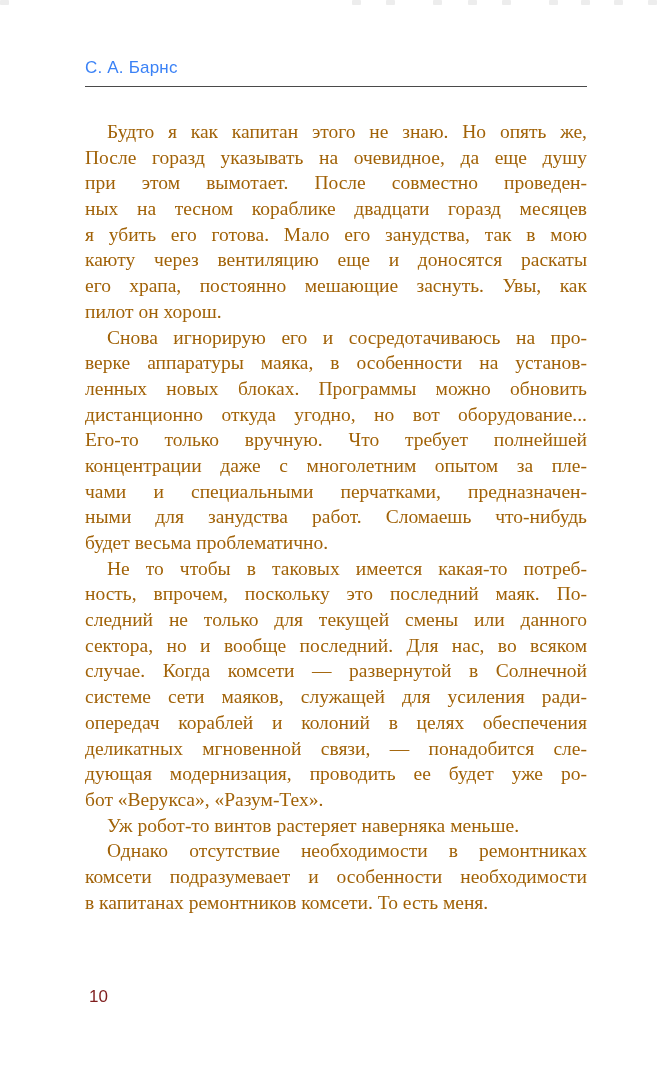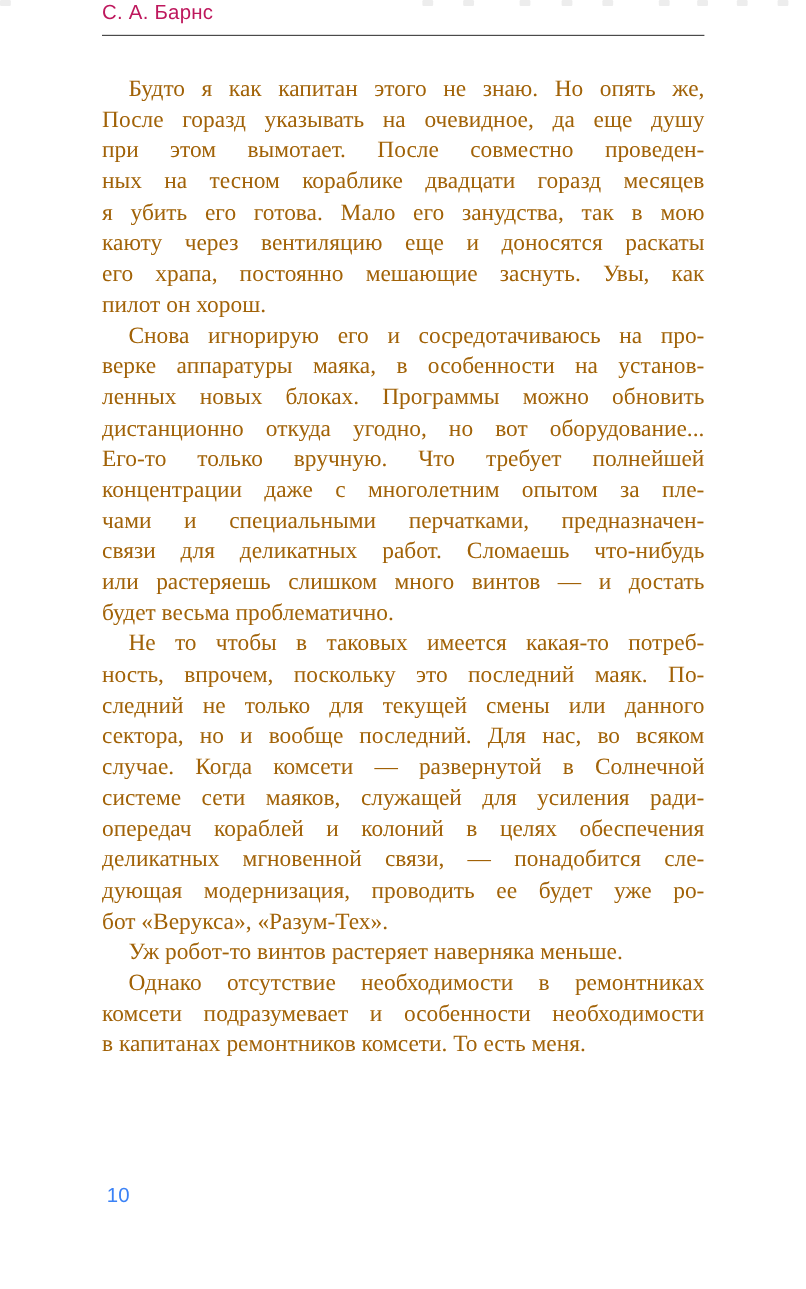--- a/index.html
+++ b/index.html
@@ -21,24 +21,25 @@
     background: #ededed; border-radius: 1px;
   }
 
   .content {
     position: absolute;
     left: 85px; top: 0;
     width: 502px;
   }
 
   .running-header {
+    margin-top: 57px;
     font-family: "Liberation Sans", sans-serif;
     font-size: 17px;
     line-height: 22px;
-    color: #be185d;
+    color: #3b82f6;
     letter-spacing: 0.2px;
     padding-bottom: 7px;
     border-bottom: 1.5px solid #4a4a4a;
   }
 
   .body-text {
     margin-top: 32px;
     font-family: "Liberation Serif", serif;
     font-size: 19.5px;
     line-height: 25.7px;
@@ -53,21 +54,21 @@
     overflow: hidden;
   }
   .line.first { text-indent: 22px; }
   .line.final { text-align-last: left; }
 
   .footer {
     position: absolute;
     left: 89px; top: 987px;
     font-family: "Liberation Sans", sans-serif;
     font-size: 17px;
-    color: #3b82f6;
+    color: #7f1d1d;
     text-align: right;
   }
 </style>
 </head>
 <body>
 
 <div class="sheet">
 
   <div class="edge-artifacts">
       <span style="left: 0px;"></span>
@@ -99,22 +100,21 @@
           <div class="line final">пилот он хорош.</div>
         </div>
         <div class="para">
           <div class="line first">Снова игнорирую его и сосредотачиваюсь на про-</div>
           <div class="line">верке аппаратуры маяка, в особенности на установ-</div>
           <div class="line">ленных новых блоках. Программы можно обновить</div>
           <div class="line">дистанционно откуда угодно, но вот оборудование...</div>
           <div class="line">Его-то только вручную. Что требует полнейшей</div>
           <div class="line">концентрации даже с многолетним опытом за пле-</div>
           <div class="line">чами и специальными перчатками, предназначен-</div>
-          <div class="line">связи для деликатных работ. Сломаешь что-нибудь</div>
-          <div class="line">или растеряешь слишком много винтов — и достать</div>
+          <div class="line">ными для занудства работ. Сломаешь что-нибудь</div>
           <div class="line final">будет весьма проблематично.</div>
         </div>
         <div class="para">
           <div class="line first">Не то чтобы в таковых имеется какая-то потреб-</div>
           <div class="line">ность, впрочем, поскольку это последний маяк. По-</div>
           <div class="line">следний не только для текущей смены или данного</div>
           <div class="line">сектора, но и вообще последний. Для нас, во всяком</div>
           <div class="line">случае. Когда комсети — развернутой в Солнечной</div>
           <div class="line">системе сети маяков, служащей для усиления ради-</div>
           <div class="line">опередач кораблей и колоний в целях обеспечения</div>

